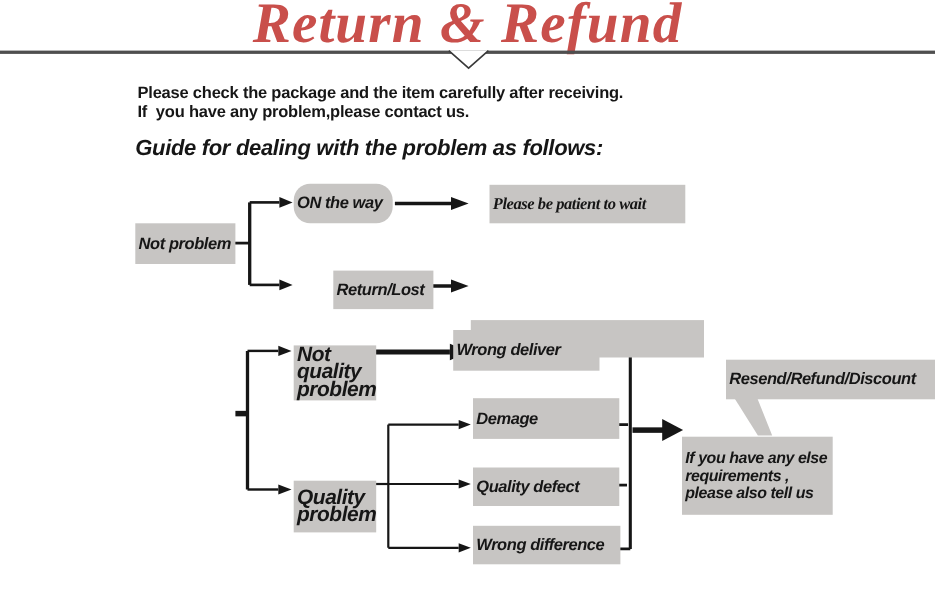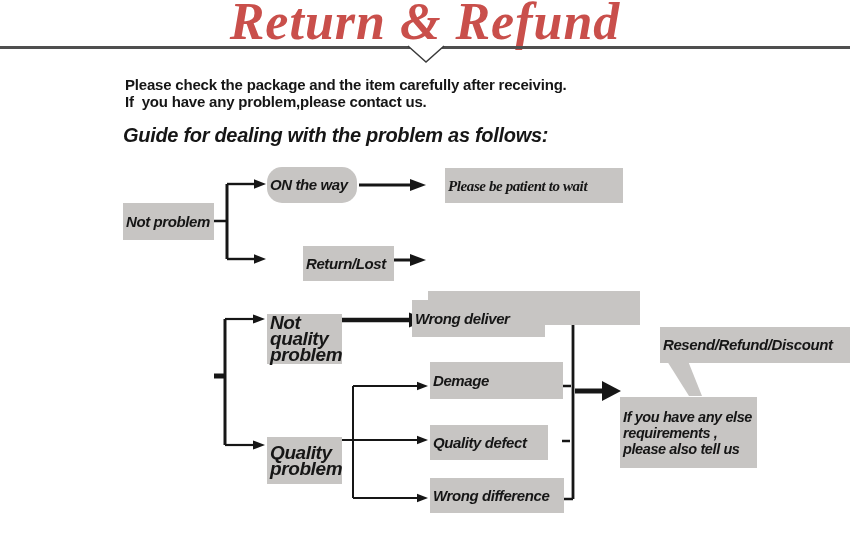--- a/index.html
+++ b/index.html
@@ -117,21 +117,21 @@
   <div class="box" style="left:267px;top:246px;width:91px;height:35px;margin-left:36px;">Return/Lost</div>
   <div class="box" style="left:428px;top:243px;width:212px;height:34px;margin-top:48px;">Resend/Refund</div>
 
   <div class="box ml" style="left:267px;top:294px;width:75px;height:50px;">Not
 quality
 problem</div>
   <div class="box ml" style="left:267px;top:417px;width:75px;height:47px;">Quality
 problem</div>
   <div class="box" style="left:412px;top:300px;width:133px;height:37px;text-align:right;">Wrong deliver</div>
   <div class="box" style="left:430px;top:350px;width:133px;height:37px;margin-top:12px;">Demage</div>
-  <div class="box" style="left:430px;top:425px;width:118px;height:35px;text-align:center;">Quality defect</div>
+  <div class="box" style="left:430px;top:425px;width:133px;height:35px;text-align:center;">Quality defect</div>
   <div class="box" style="left:430px;top:478px;width:134px;height:35px;">Wrong difference</div>
 
   <div class="box" style="left:620px;top:327px;width:198px;height:36px;margin-left:40px;">Resend/Refund/Discount</div>
   <div class="box bubble" style="left:620px;top:397px;width:137px;height:71px;">If you have any else
  requirements ,
 please also tell us</div>
 
 </div>
 
 </body></html>

